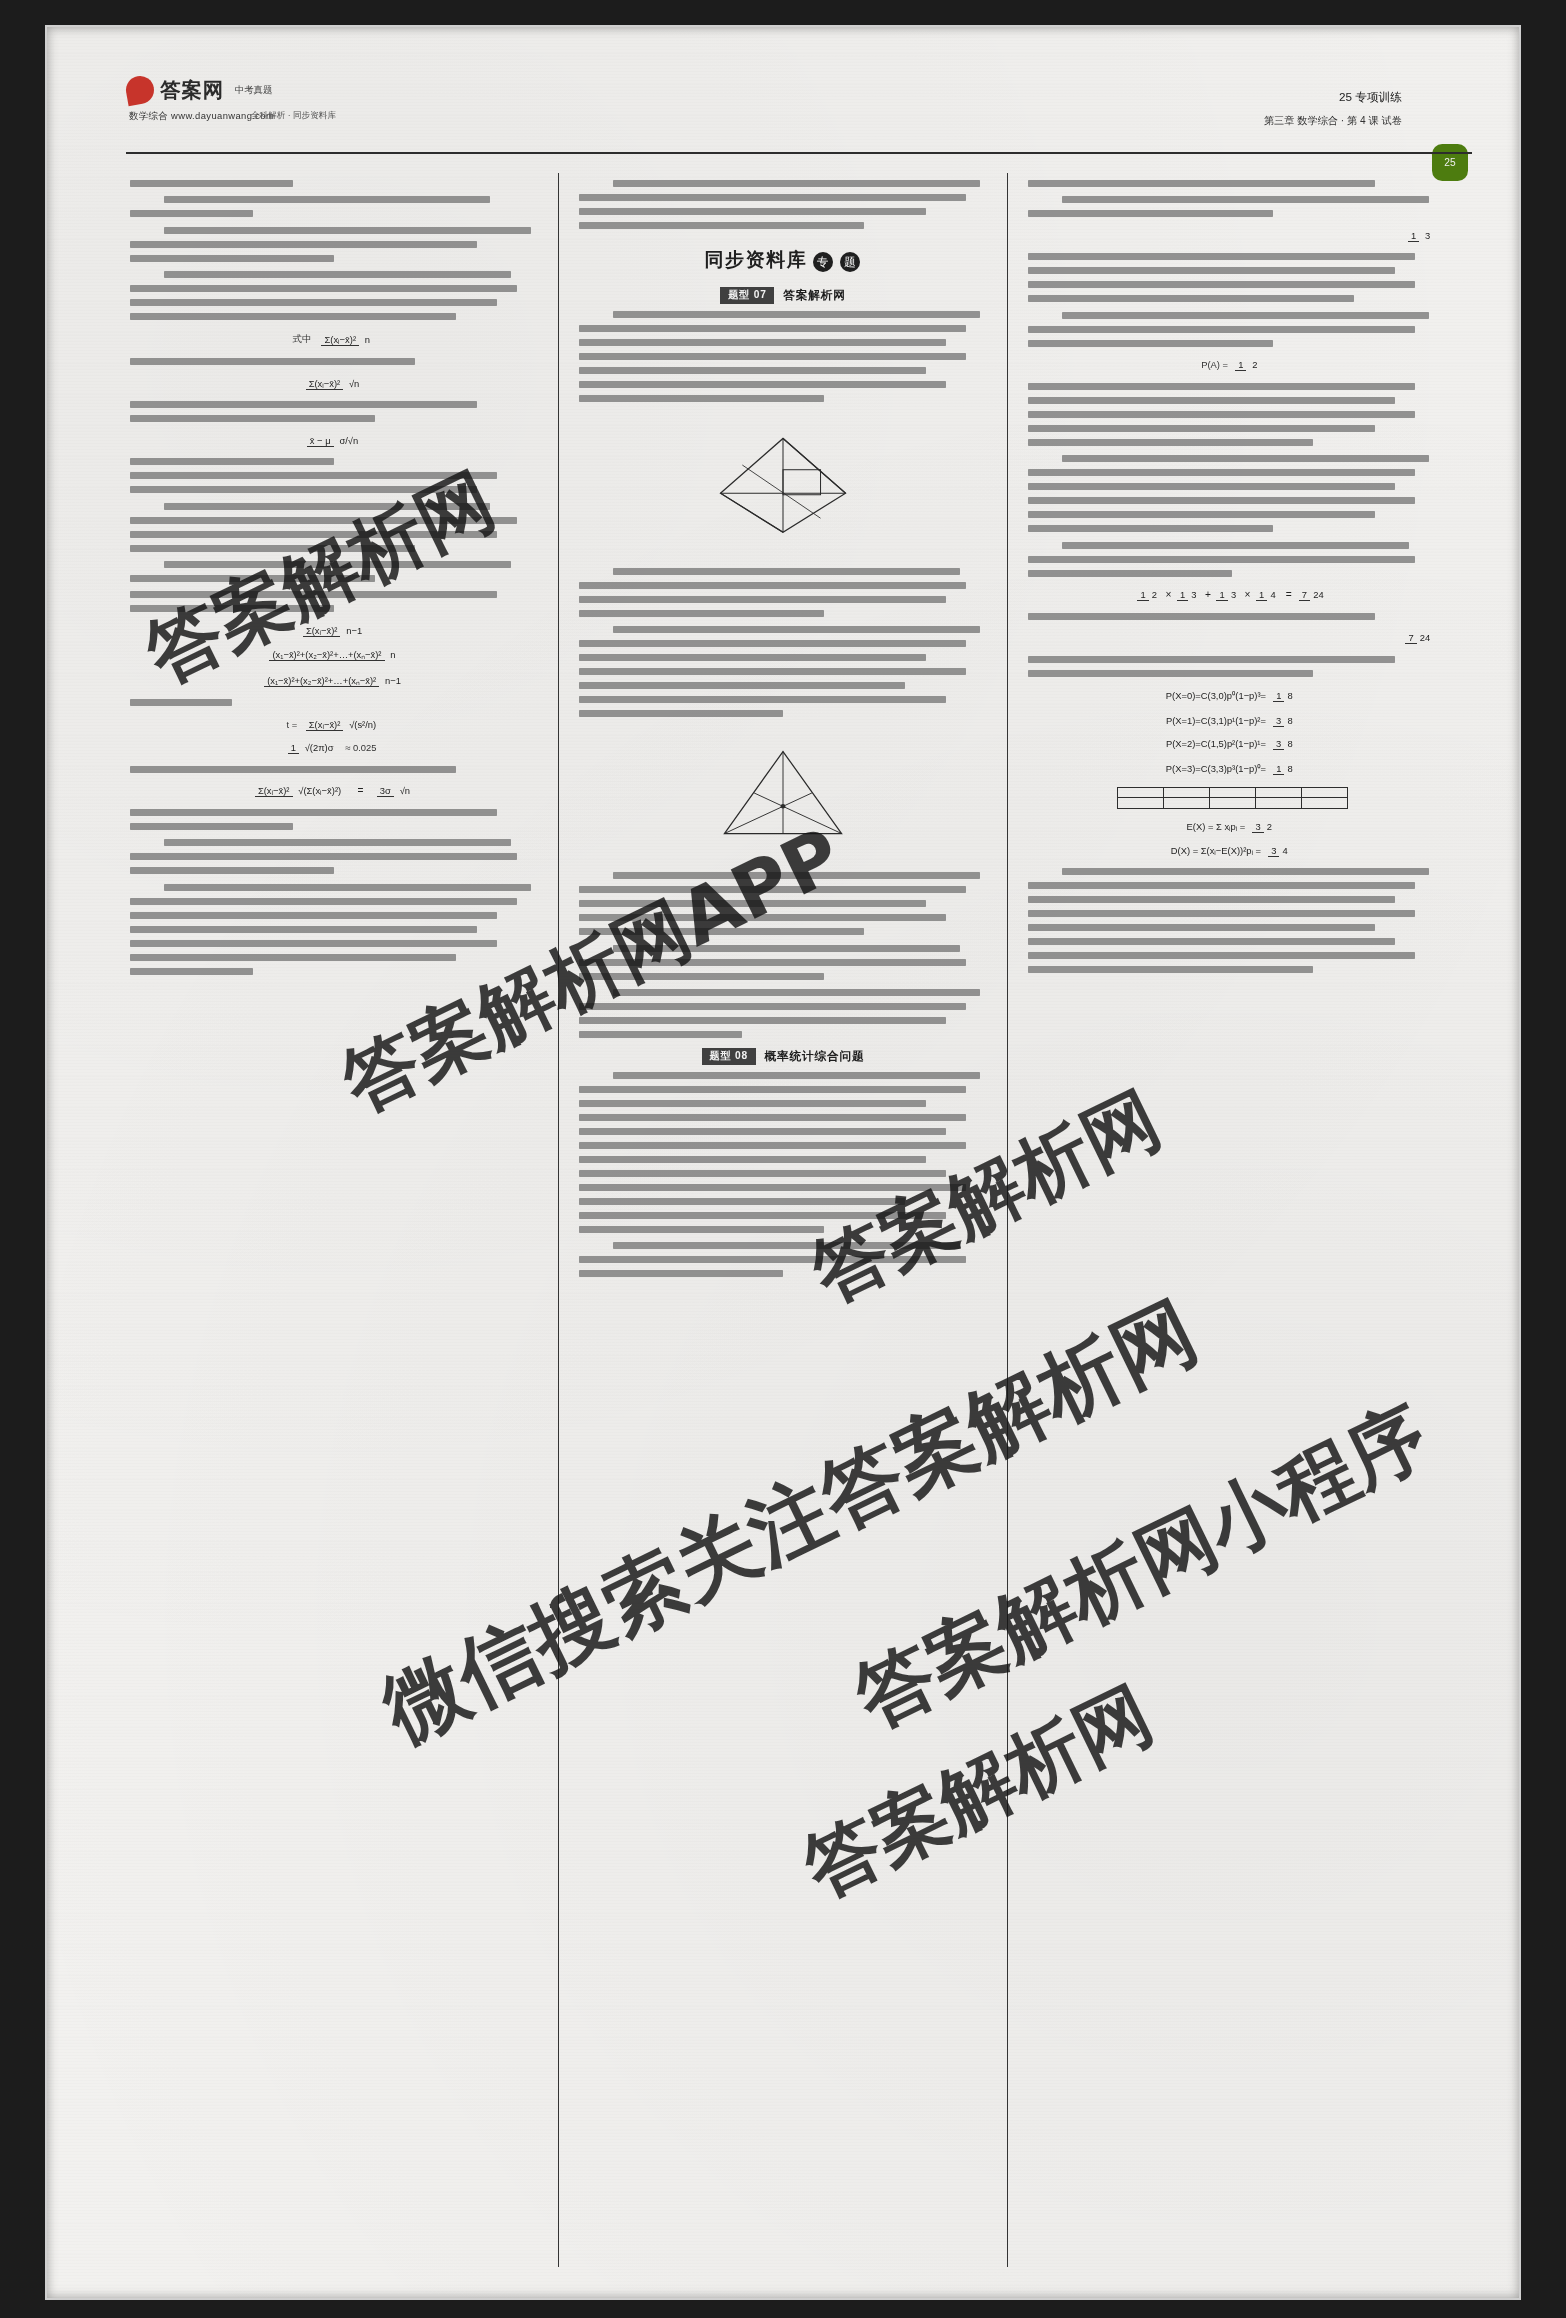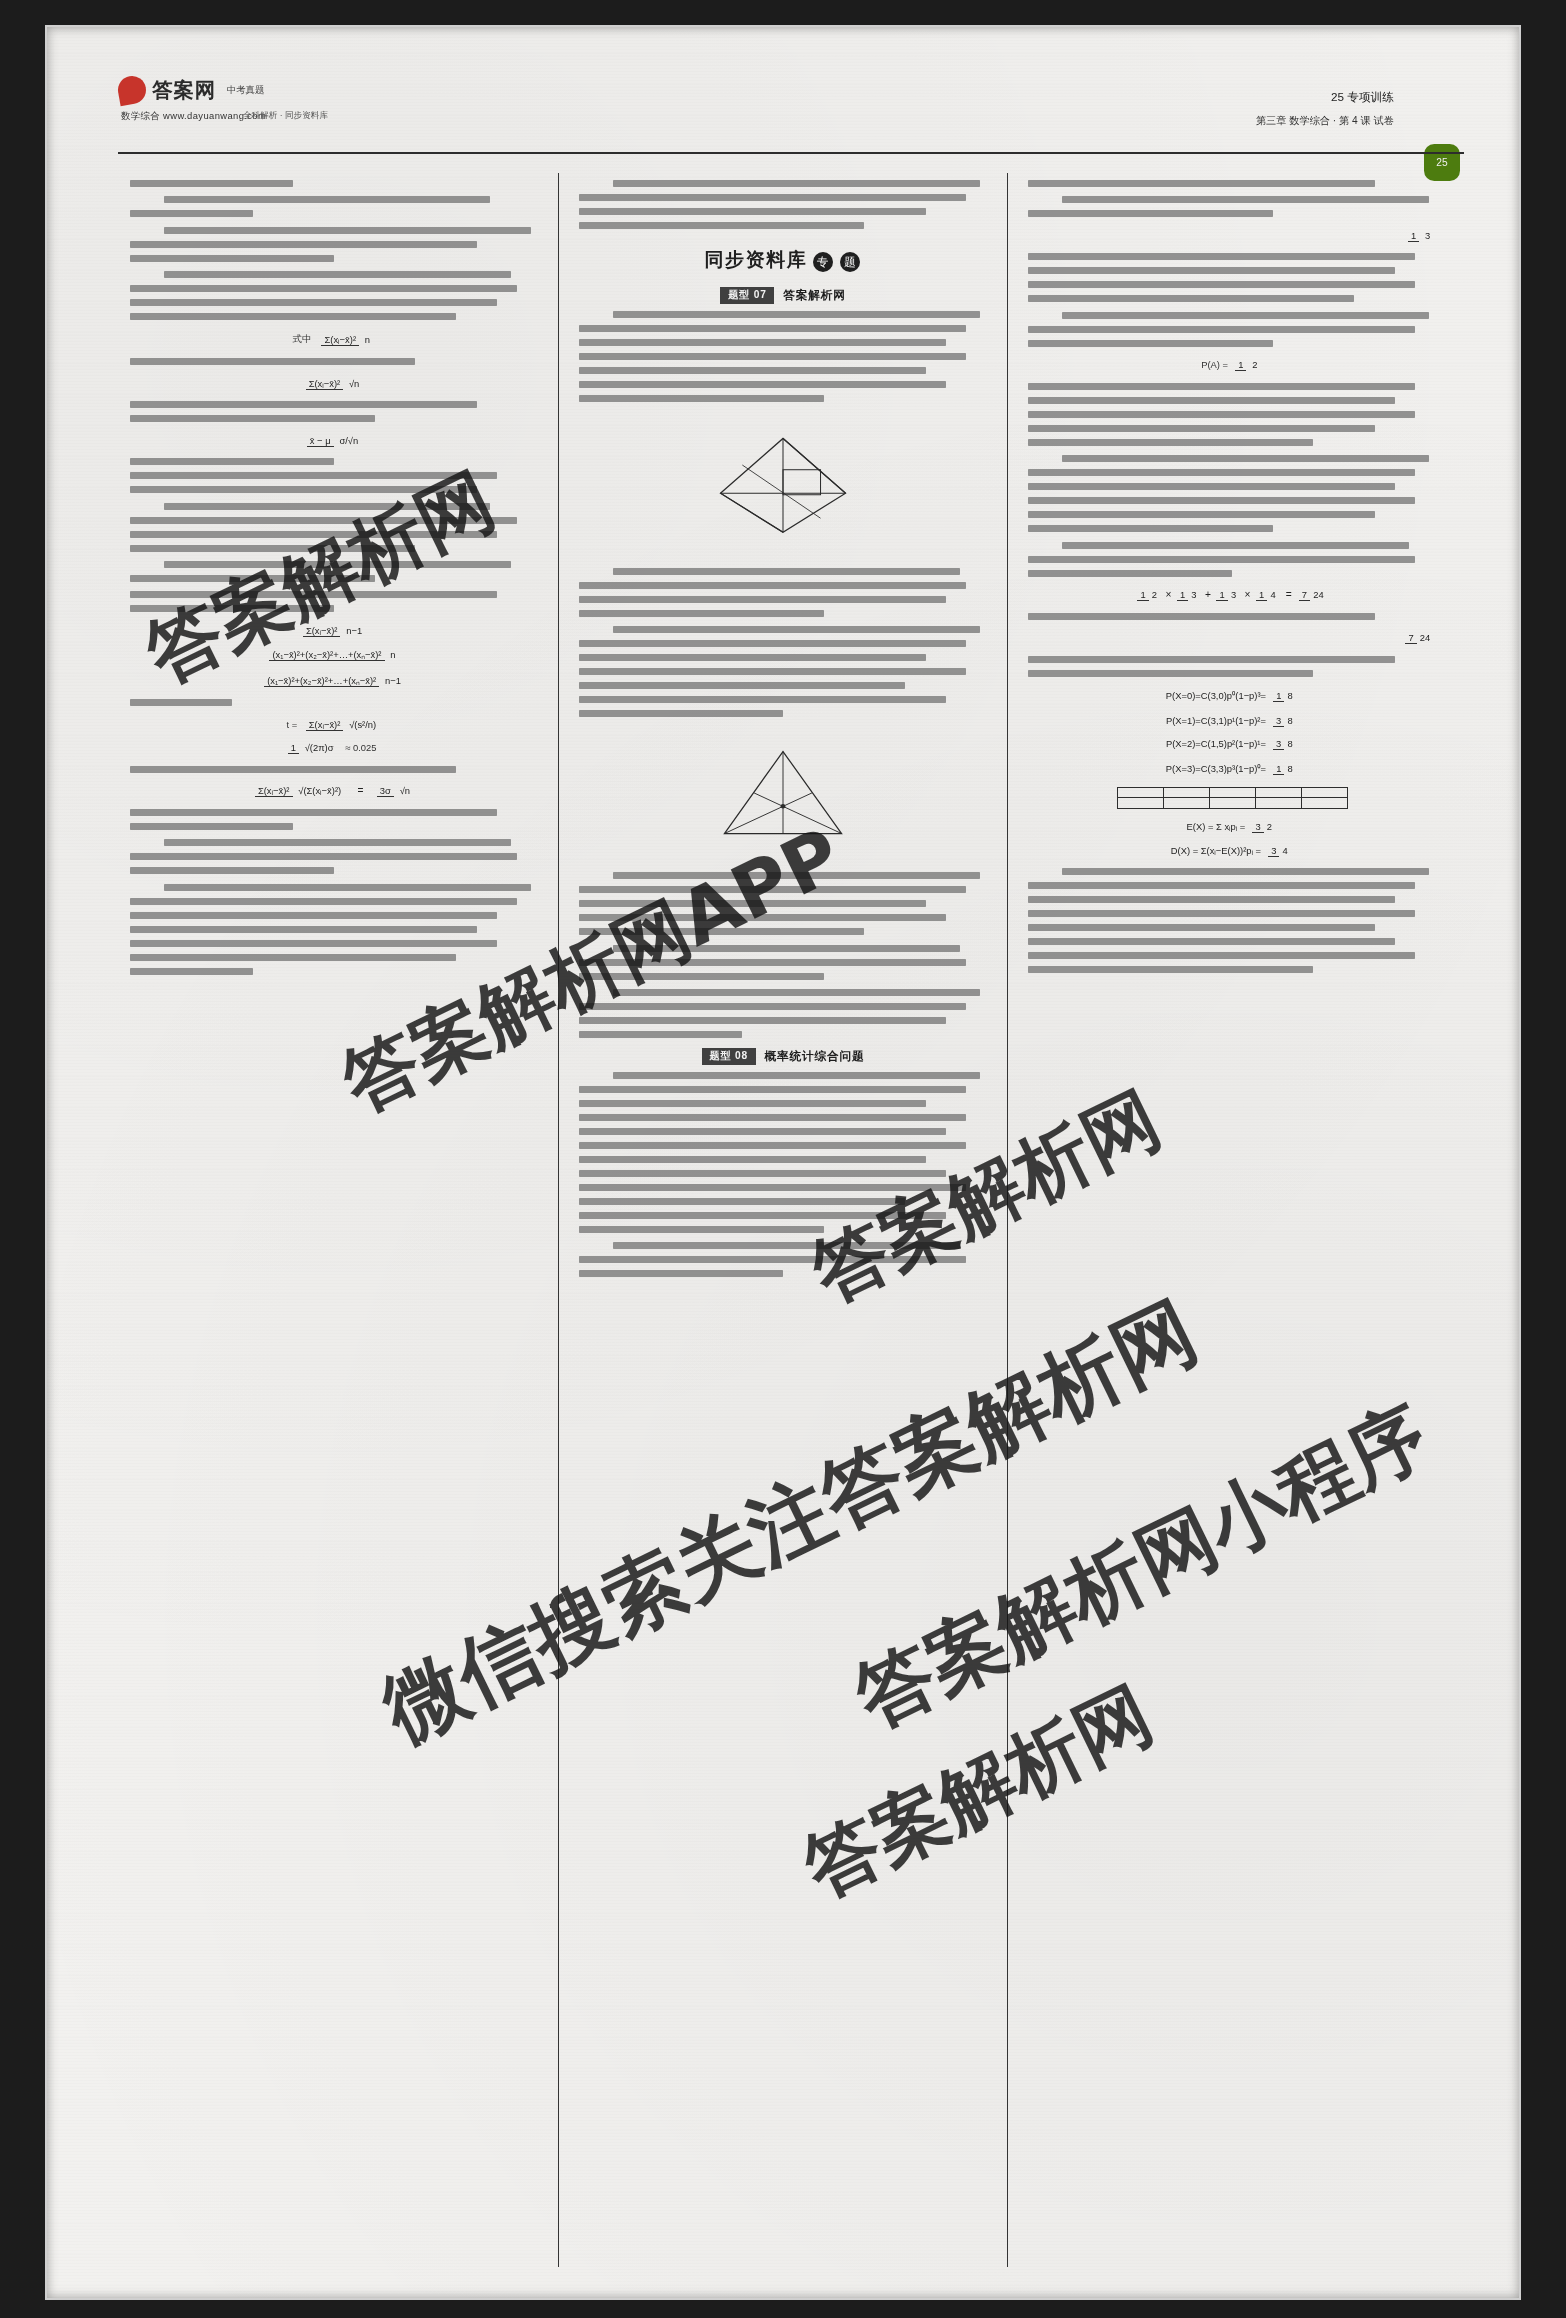--- a/index.html
+++ b/index.html
@@ -29,21 +29,21 @@
     pointer-events:none;
   }
   
   .edge-l,.edge-r,.edge-t,.edge-b{position:absolute;background:#1c1c1c;}
   .edge-l{left:0;top:0;width:45px;height:2319px;}
   .edge-r{right:0;top:0;width:45px;height:2319px;}
   .edge-t{left:0;top:0;width:1566px;height:25px;}
   .edge-b{left:0;bottom:0;width:1566px;height:19px;}
 
   
-  .hdr{position:absolute;left:8px;top:0;width:100%;height:117px;}
+  .hdr{position:absolute;left:16px;top:0;width:100%;height:117px;}
   .logo{position:absolute;left:63px;top:49px;display:flex;align-items:center;gap:6.3px;}
   .logo-mark{
     width:28px;height:28px;border-radius:50% 50% 50% 0;
     background:#c7342b;transform:rotate(-10deg);
   }
   .logo-text{font-size:20.4px;font-weight:bold;color:#2b2b2b;letter-spacing:0.8px;}
   .logo-sub{font-size:9.4px;color:#444;margin-left:4.7px;}
   .logo-url{position:absolute;left:66px;top:83px;font-size:9.4px;color:#333;letter-spacing:0.4px;}
   .logo-tag{position:absolute;left:188px;top:83px;font-size:8.6px;color:#555;}
   .hdr-right{position:absolute;right:133px;top:63px;text-align:right;}

